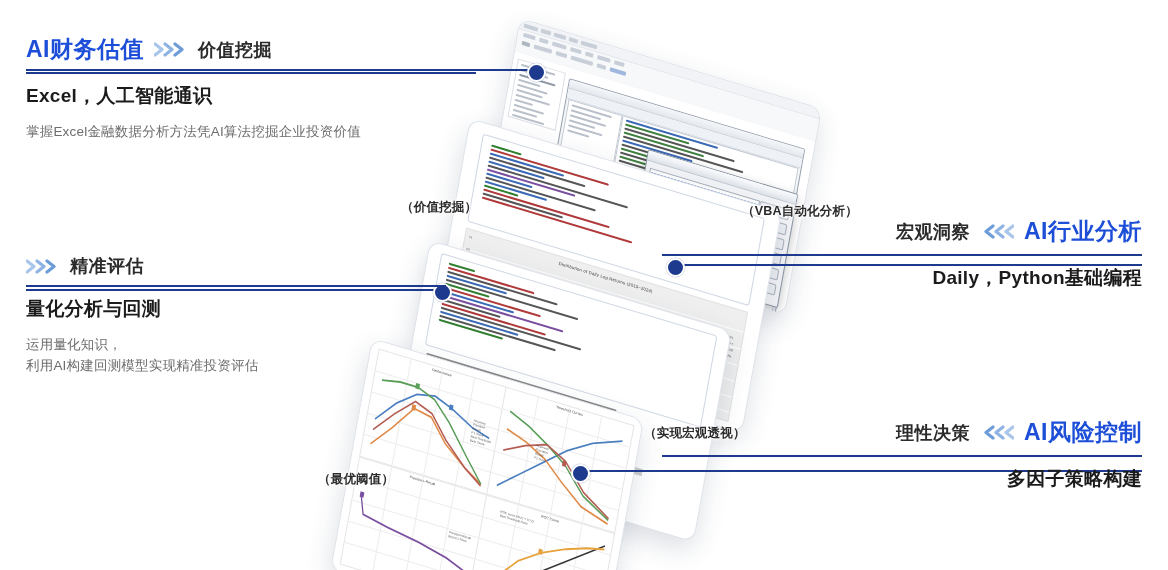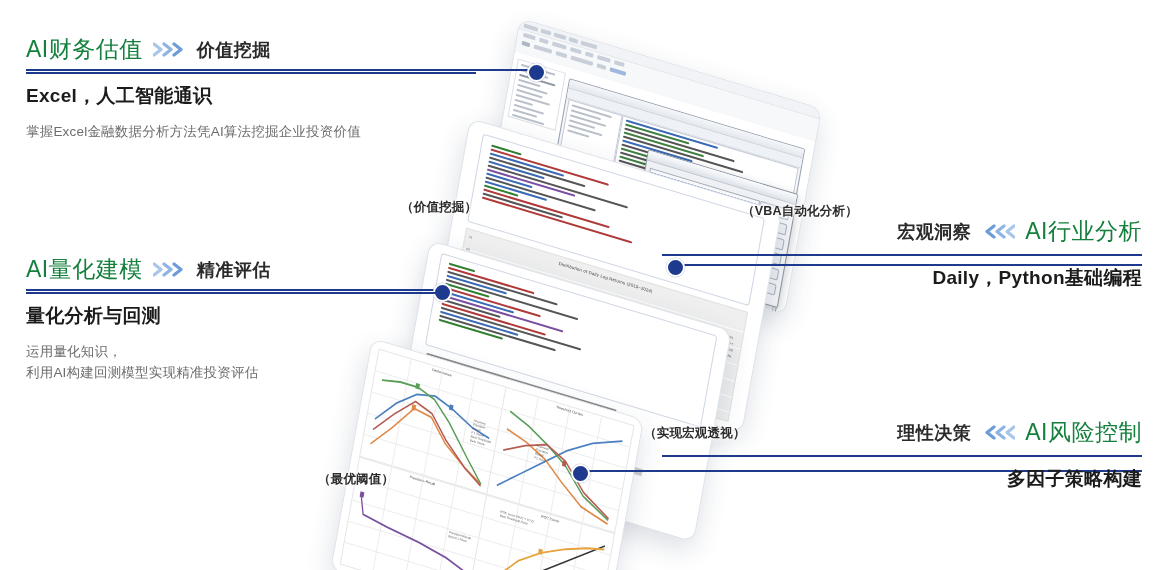--- a/index.html
+++ b/index.html
@@ -10,21 +10,21 @@
     overflow:hidden;
     position:relative;
   }
   #stage{position:absolute;inset:0;width:1168px;height:570px;overflow:hidden;}
 
   
   .block{position:absolute;}
   .kicker{display:flex;align-items:center;gap:10px;white-space:nowrap;}
   .kicker.right{justify-content:flex-end;}
   .k-main{
-    font-size:23px;font-weight:normal;color:#15803d;letter-spacing:.5px;
+    font-size:23px;font-weight:bold;color:#1d4ed8;letter-spacing:.5px;
   }
   .k-sub{font-size:18px;font-weight:bold;color:#2b2b2b;letter-spacing:.5px;}
   .chev{display:inline-block;line-height:0;}
   .rule{
     height:2px;background:#1e3a8f;margin-top:7px;margin-bottom:9px;width:100%;
   }
   .title{font-size:19px;font-weight:bold;color:#1b1b1b;letter-spacing:.3px;}
   .desc{font-size:13.5px;color:#6d6d6d;line-height:1.55;margin-top:13px;letter-spacing:.2px;}
   .right .title,.right .desc{text-align:right;}
   .right .desc{color:#6d6d6d;}
@@ -471,21 +471,20 @@
       </span>
       <span class="k-sub">价值挖掘</span>
     </div>
     <div class="rule"></div>
     <div class="title">Excel，人工智能通识</div>
     <div class="desc">掌握Excel金融数据分析方法凭AI算法挖掘企业投资价值</div>
   </div>
 
   <div class="block" style="left:26px;top:254px;width:420px;">
     <div class="kicker">
-      <span class="k-main">AI量化建模</span>
       <span class="chev">
         <svg width="34" height="15" viewBox="0 0 34 15">
           <path d="M1 2 L8 7.5 L1 13" fill="none" stroke="#a9c6ea" stroke-width="3.2" stroke-linecap="round" stroke-linejoin="round"></path>
           <path d="M11 2 L18 7.5 L11 13" fill="none" stroke="#8fb4e4" stroke-width="3.2" stroke-linecap="round" stroke-linejoin="round"></path>
           <path d="M21 2 L28 7.5 L21 13" fill="none" stroke="#6d9cd8" stroke-width="3.2" stroke-linecap="round" stroke-linejoin="round"></path>
         </svg>
       </span>
       <span class="k-sub">精准评估</span>
     </div>
     <div class="rule"></div>

